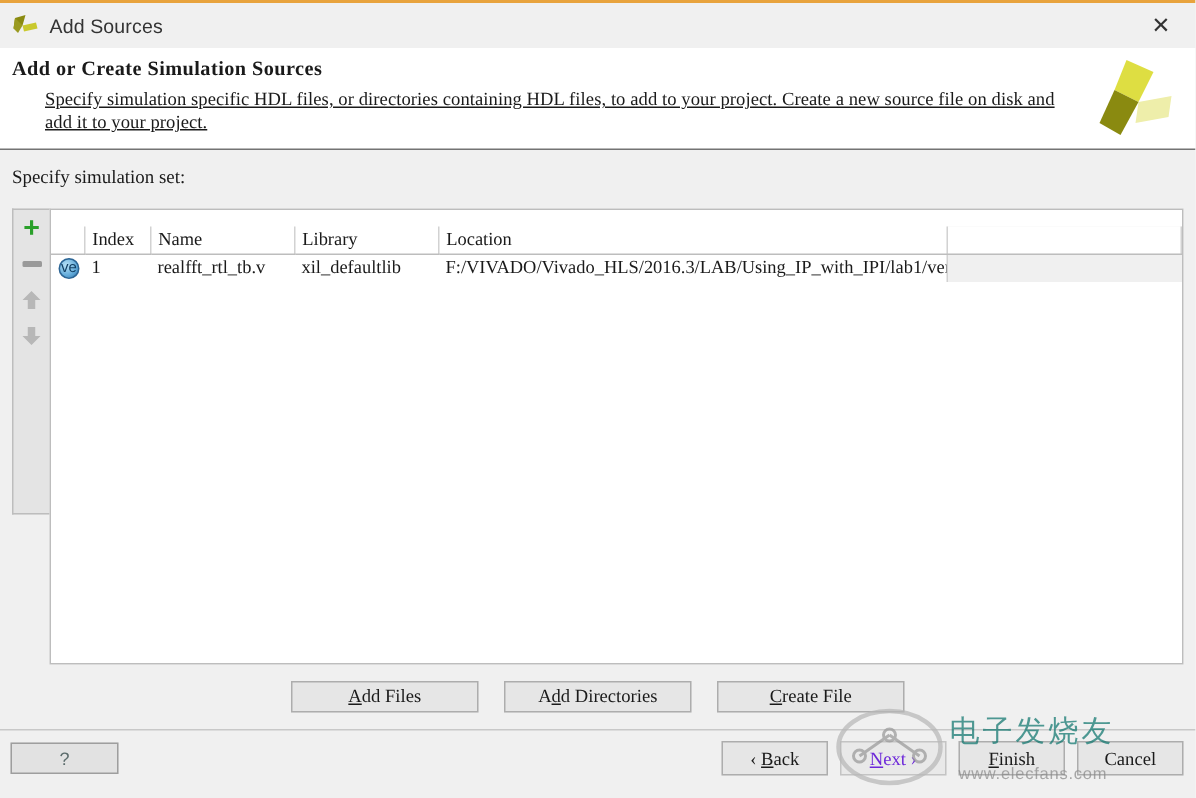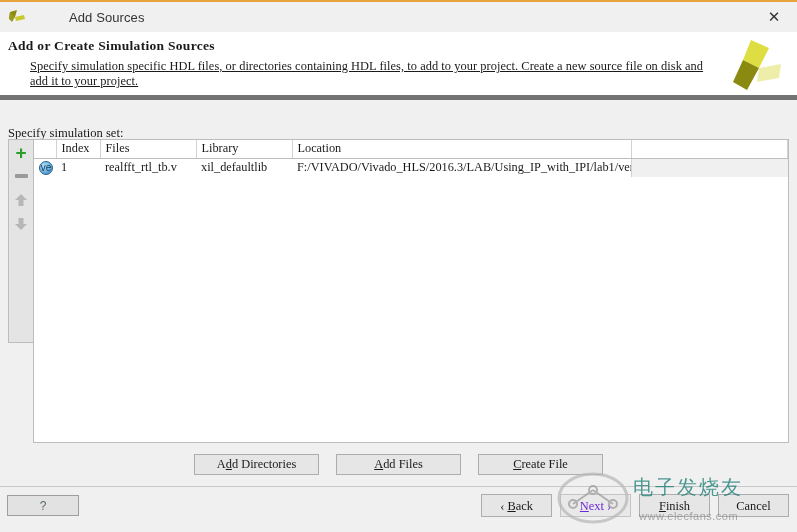--- a/index.html
+++ b/index.html
@@ -25,21 +25,20 @@
 
   
   .titlebar {
     position: absolute;
     left: 0; top: 0;
     width: 797px;
     height: 30px;
     background: #f0f0f0;
     display: flex;
     align-items: center;
-    gap: 36px;
   }
   .titlebar-icon {
     margin-left: 8px;
     width: 18px; height: 16px;
     position: relative;
   }
   .titlebar-title {
     margin-left: 7px;
     font-family: "Liberation Sans", sans-serif;
     font-size: 13px;
@@ -58,21 +57,21 @@
     font-family: "Liberation Sans", sans-serif;
   }
 
   
   .header {
     position: absolute;
     left: 0; top: 30px;
     width: 797px;
     height: 68px;
     background: #ffffff;
-    border-bottom: 5px solid #737373;
+    border-bottom: 1px solid #737373;
     box-sizing: border-box;
   }
   .header-title {
     position: absolute;
     left: 8px; top: 6px;
     font-family: "Liberation Serif", serif;
     font-weight: bold;
     font-size: 13.5px;
     color: #1a1a1a;
     letter-spacing: .3px;
@@ -97,21 +96,21 @@
   
   .body-area {
     position: absolute;
     left: 0; top: 99px;
     width: 797px;
     height: 385px;
     background: #f0f0f0;
   }
   .simset-row {
     position: absolute;
-    left: 8px; top: 25px;
+    left: 8px; top: 10px;
     display: flex;
     align-items: center;
   }
   .simset-label {
     font-family: "Liberation Serif", serif;
     font-size: 12.6px;
     color: #1a1a1a;
     margin-right: 6px;
   }
   .simset-combo {
@@ -185,20 +184,21 @@
     background: #ffffff;
     border: 1px solid #bdbdbd;
     box-sizing: border-box;
     overflow: hidden;
   }
   table.srctable {
     border-collapse: collapse;
     width: 100%;
     table-layout: fixed;
     font-family: "Liberation Serif", serif;
+    margin-top: 11px;
   }
   table.srctable th {
     height: 18px;
     background: #ffffff;
     border-right: 1px solid #d2d2d2;
     border-bottom: 1px solid #bdbdbd;
     font-weight: normal;
     font-size: 12.3px;
     color: #1a1a1a;
     text-align: left;
@@ -436,21 +436,21 @@
             <col class="col-index">
             <col class="col-name">
           <col class="col-lib">
             <col class="col-loc">
             <col class="col-pad">
         </colgroup>
         <thead>
           <tr>
             <th></th>
             <th>Index</th>
-            <th>Files</th>
+            <th>Name</th>
             <th>Library</th>
             <th>Location</th>
             <th class="col-pad"></th>
           </tr>
         </thead>
         <tbody>
           <tr>
             <td>
               <span class="ve-icon">ve</span>
             </td>
@@ -458,22 +458,22 @@
             <td>realfft_rtl_tb.v</td>
             <td>xil_defaultlib</td>
             <td>F:/VIVADO/Vivado_HLS/2016.3/LAB/Using_IP_with_IPI/lab1/verilog_tb</td>
             <td class="cell-pad"></td>
           </tr>
         </tbody>
       </table>
     </div>
 
     <div class="midbtns">
+      <button class="btn btn-wide"><u>A</u>dd Files</button>
       <button class="btn btn-wide">A<u>d</u>d Directories</button>
-      <button class="btn btn-wide"><u>A</u>dd Files</button>
       <button class="btn btn-wide"><u>C</u>reate File</button>
     </div>
 
     <div class="checks">
       <div class="chk-row">
         <span class="chk-box"></span>
         <span class="chk-label">Scan and add RTL <u>i</u>nclude files into project</span>
       </div>
       <div class="chk-row">
         <span class="chk-box checked"></span>

